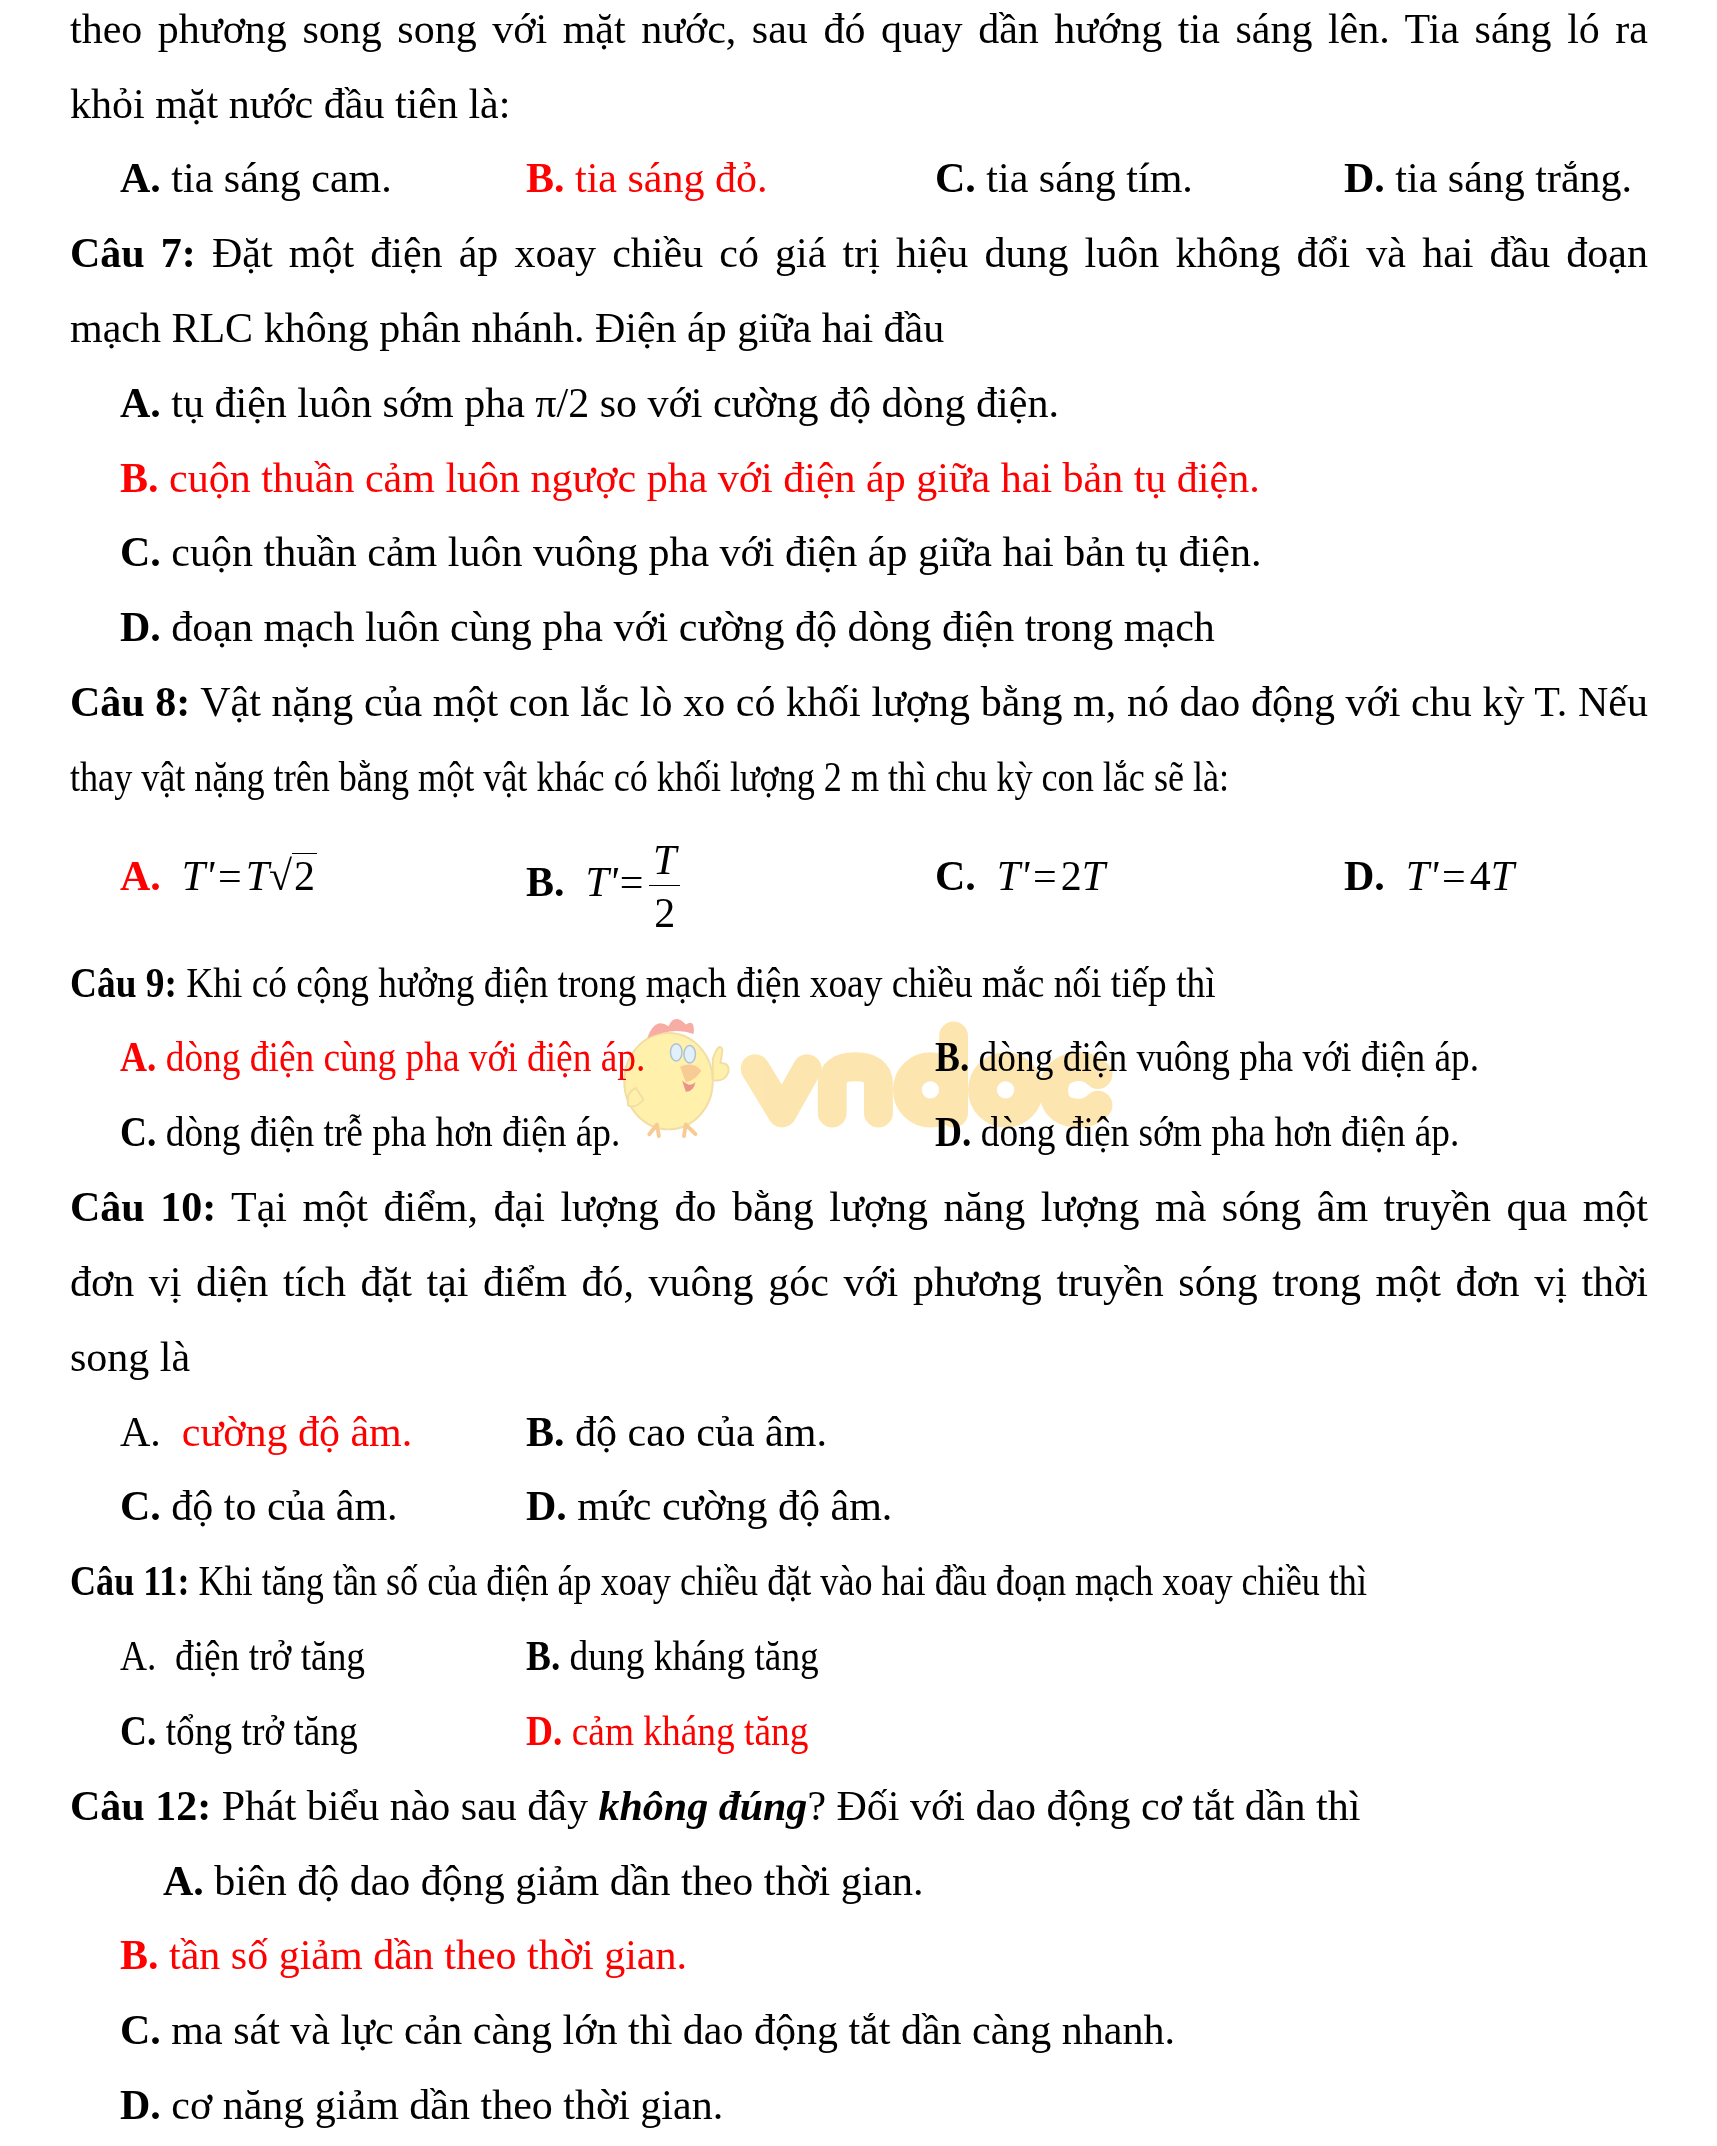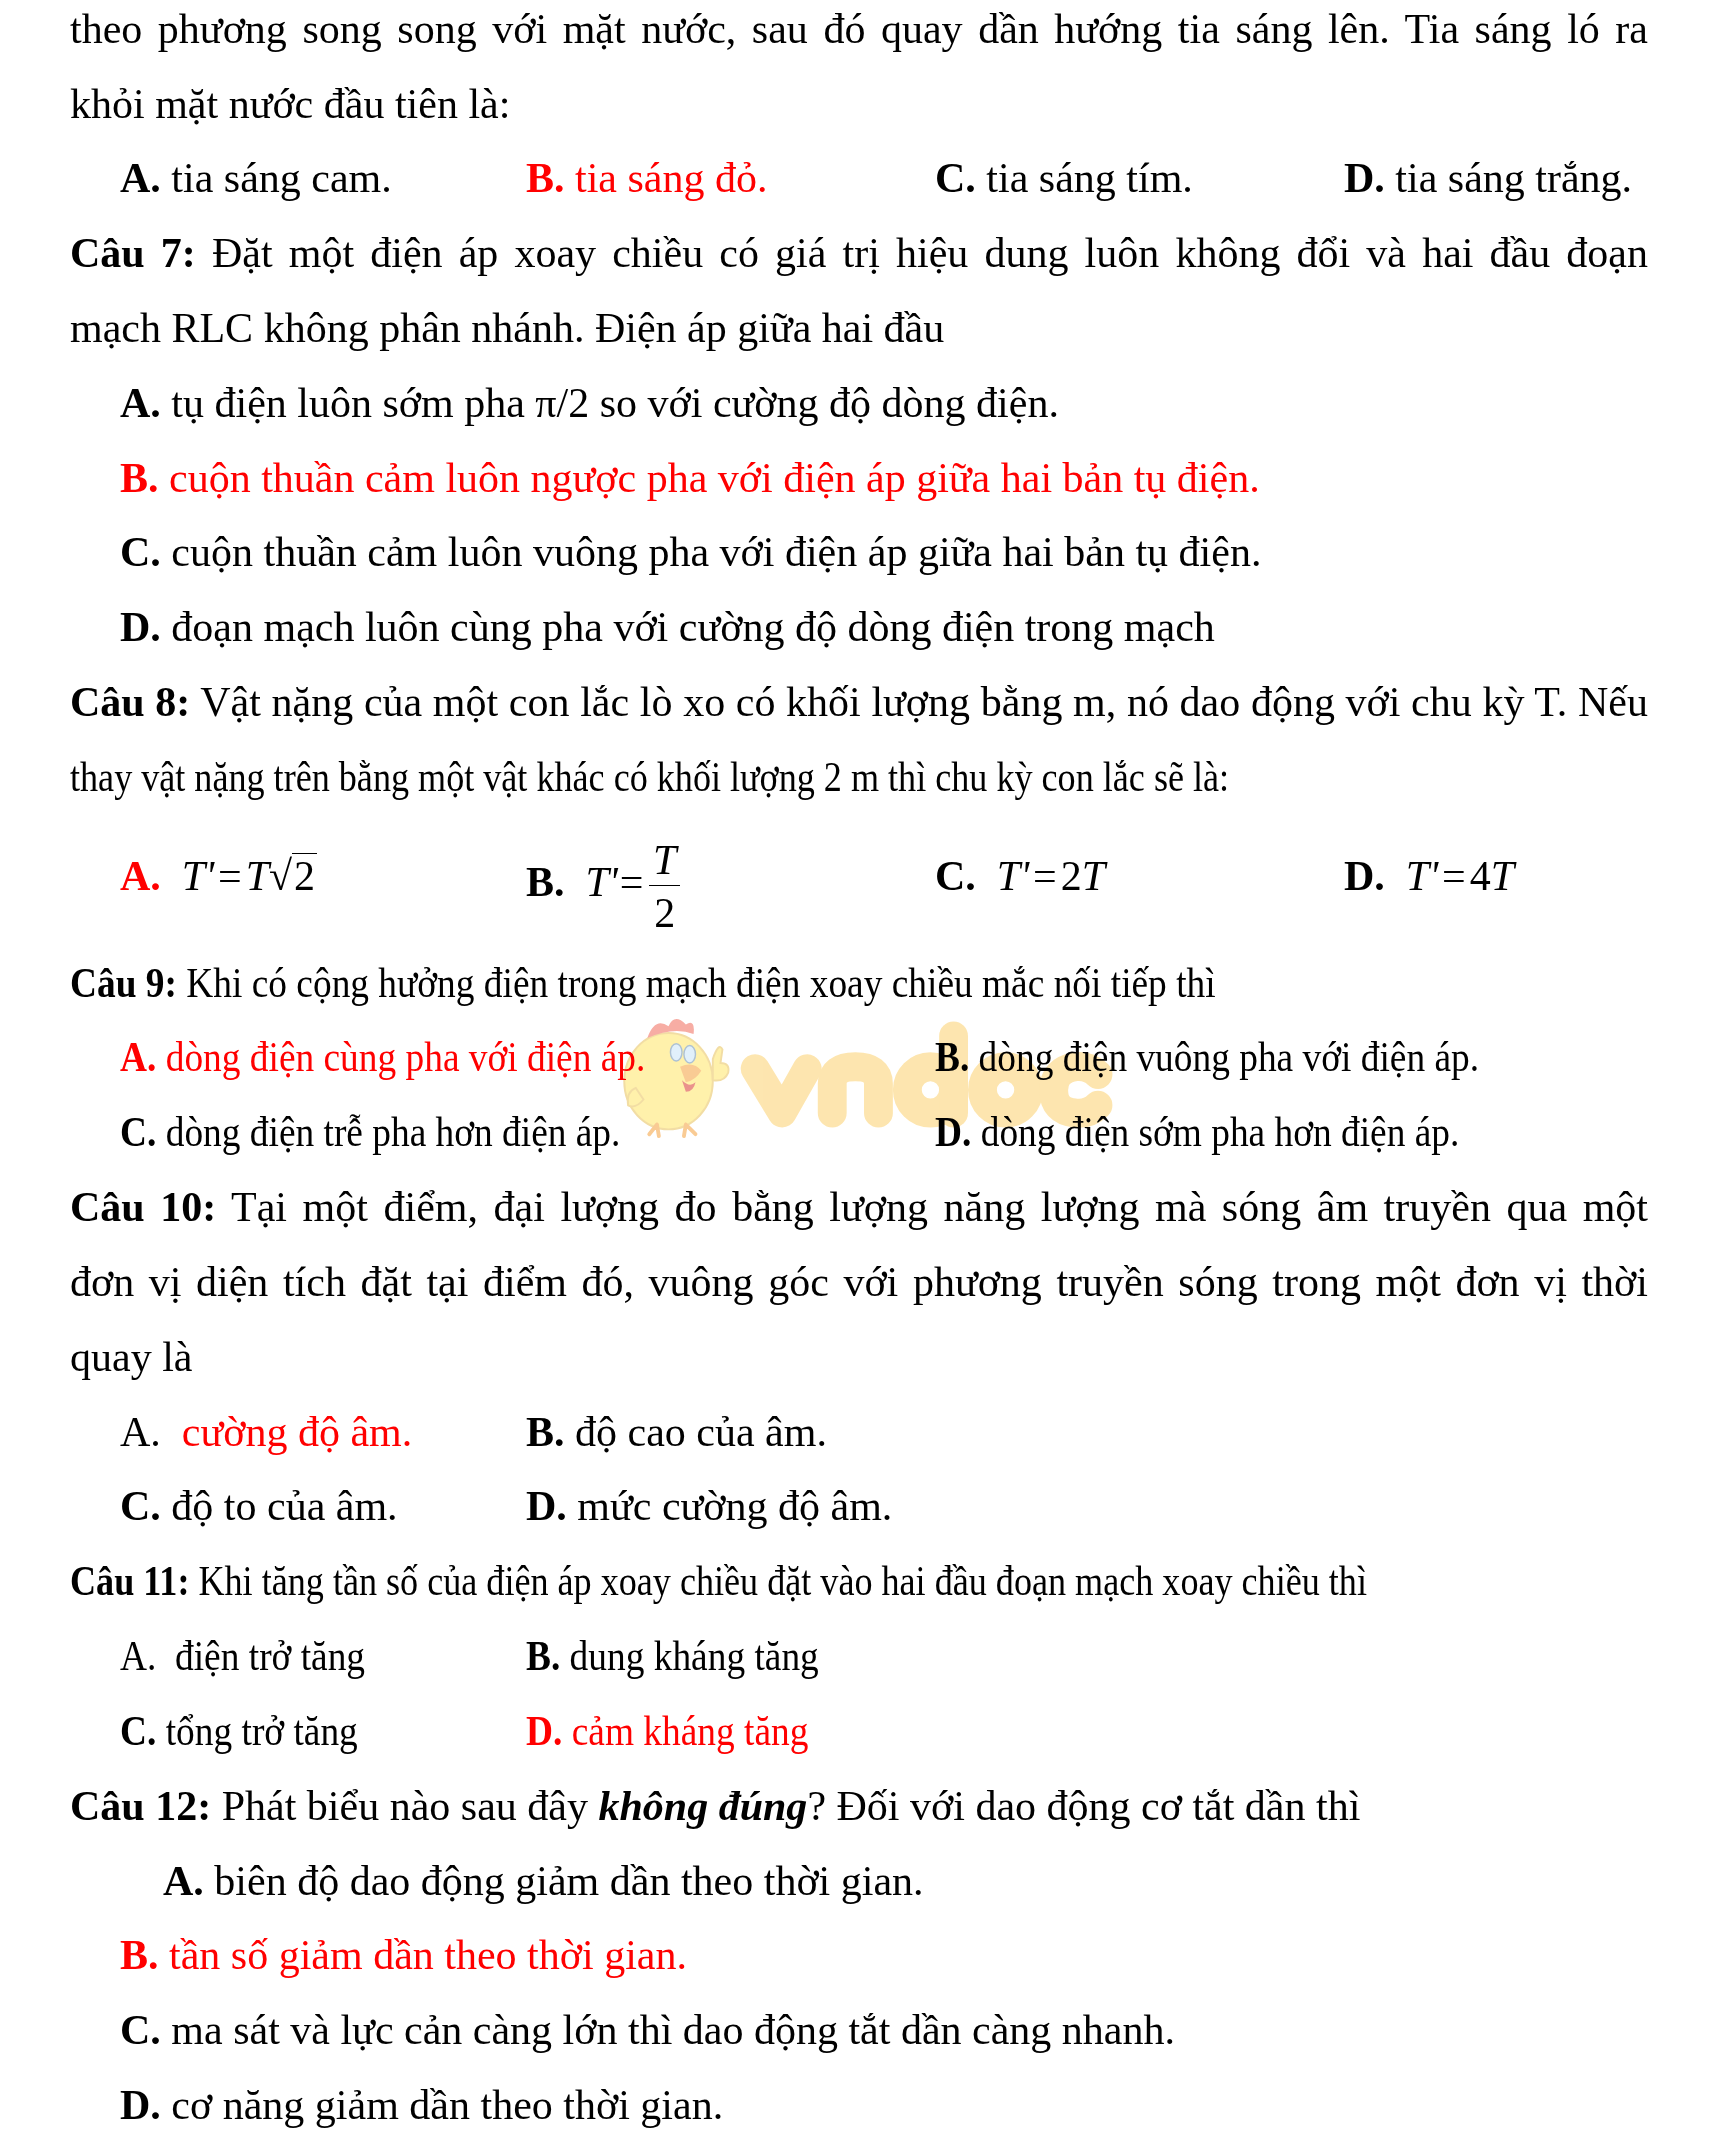--- a/index.html
+++ b/index.html
@@ -71,21 +71,21 @@
   <span class="opt red cond2" style="left:120px"><span class="lbl">A.</span> <span>dòng điện cùng pha với điện áp.</span></span>
   <span class="opt cond2" style="left:935px"><span class="lbl">B.</span> <span>dòng điện vuông pha với điện áp.</span></span>
 </div>
 <div class="line" style="top:1095px; left:0; width:1586px;">
   <span class="opt cond2" style="left:120px"><span class="lbl">C.</span> <span>dòng điện trễ pha hơn điện áp.</span></span>
   <span class="opt cond2" style="left:935px"><span class="lbl">D.</span> <span>dòng điện sớm pha hơn điện áp.</span></span>
 </div>
 
 <div class="line just" style="top:1170px"><span class="q">Câu 10:</span> <span>Tại một điểm, đại lượng đo bằng lượng năng lượng mà sóng âm truyền qua một</span></div>
 <div class="line just" style="top:1245px">đơn vị diện tích đặt tại điểm đó, vuông góc với phương truyền sóng trong một đơn vị thời</div>
-<div class="line" style="top:1320px">quay là</div>
+<div class="line" style="top:1320px">song là</div>
 <div class="line" style="top:1395px; left:0; width:1718px;">
   <span class="opt" style="left:120px"><span class="lbl plain">A.</span>&nbsp; <span class="red">cường độ âm.</span></span>
   <span class="opt" style="left:526px"><span class="lbl">B.</span> <span>độ cao của âm.</span></span>
 </div>
 <div class="line" style="top:1469px; left:0; width:1718px;">
   <span class="opt" style="left:120px"><span class="lbl">C.</span> <span>độ to của âm.</span></span>
   <span class="opt" style="left:526px"><span class="lbl">D.</span> <span>mức cường độ âm.</span></span>
 </div>
 
 <div class="line cond" style="top:1544px"><span class="q">Câu 11:</span> <span>Khi tăng tần số của điện áp xoay chiều đặt vào hai đầu đoạn mạch xoay chiều thì</span></div>

